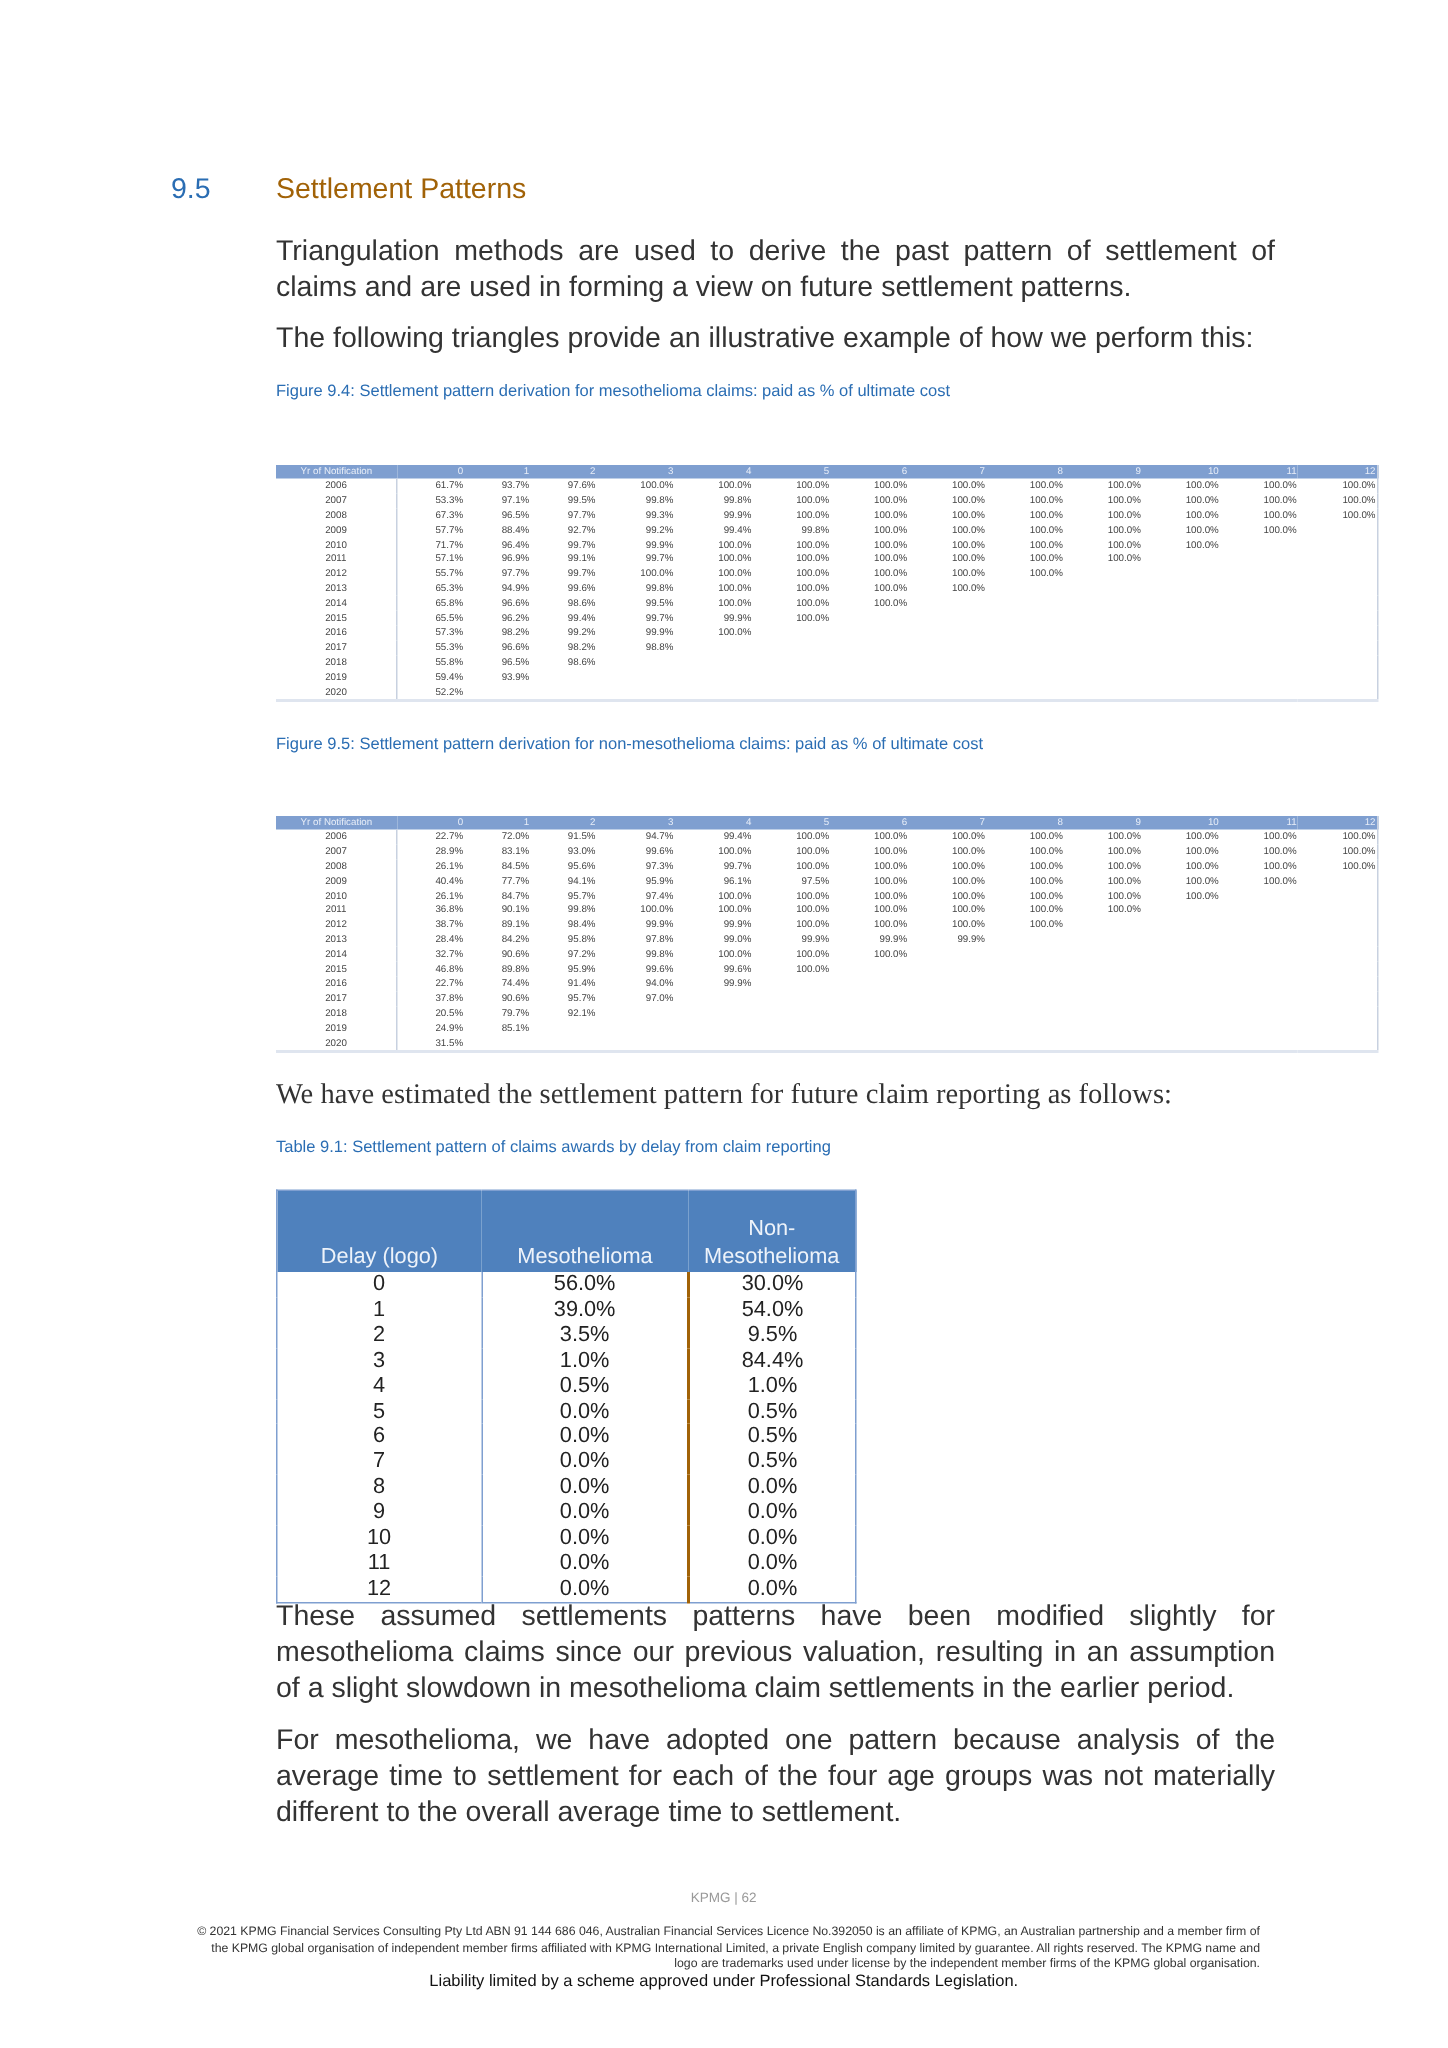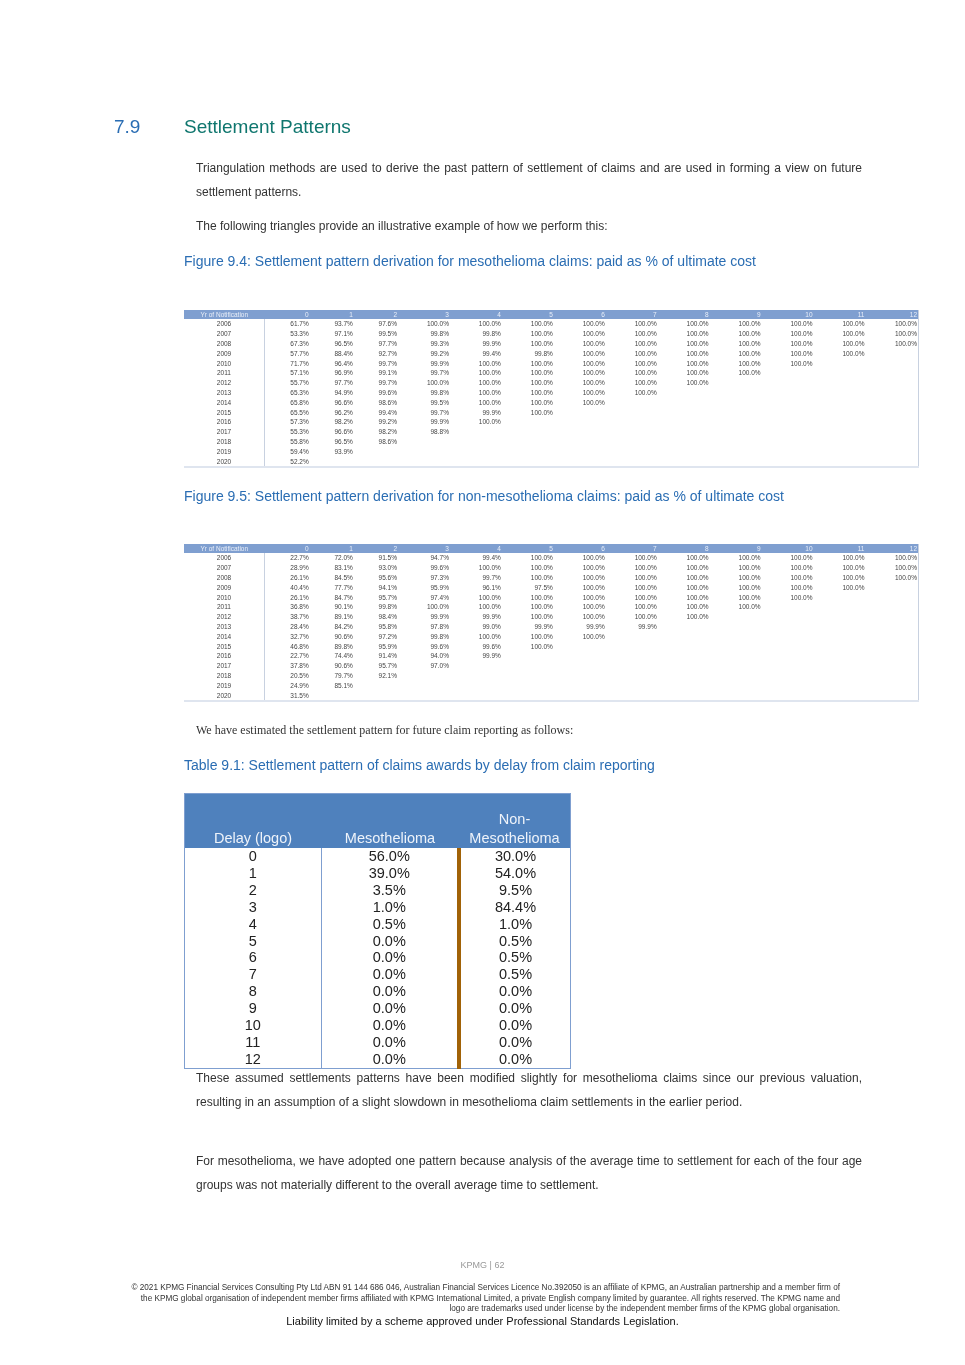--- a/index.html
+++ b/index.html
@@ -1,39 +1,39 @@
 <!DOCTYPE html>
 <html><head>
 <meta charset="utf-8">
 <style>
   html, body { margin: 0; padding: 0; background: #ffffff; }
   body { width: 965px; height: 1365px; position: relative; font-family: "Liberation Sans", sans-serif; color: #222; overflow: hidden; }
   .abs { position: absolute; }
   .sec-num { left: 114px; top: 116px; font-size: 19px; color: #2a6db3; }
-  .sec-title { left: 184px; top: 116px; font-size: 19px; color: #0f766e; }
-  .para { left: 184px; width: 666px; font-size: 12px; line-height: 24px; color: #333; text-align: justify; margin-left: 12px; }
-  .caption { left: 184px; width: 666px; font-size: 14px; line-height: 20px; color: #2a6db3; }
+  .sec-title { left: 184px; top: 116px; font-size: 19px; color: #a16207; }
+  .para { left: 184px; width: 666px; font-size: 19px; line-height: 24px; color: #333; text-align: justify; }
+  .caption { left: 184px; width: 666px; font-size: 11px; line-height: 20px; color: #2a6db3; }
   .tri { left: 184px; width: 735px; border-collapse: collapse; font-size: 6.5px; color: #444; border-bottom: 2px solid #dfe5ef; border-right: 1px solid #c8d1e0; }
   .tri th { background: #7f9fd0; color: #e8eef8; font-weight: normal; height: 9px; padding: 0 1px; text-align: right; }
   .tri th.first { text-align: center; }
   .tri td { height: 9.8px; padding: 0 1px; text-align: right; }
   .tri td.yr { text-align: center; border-right: 1px solid #c8d1e0; width: 78px; }
   .t91 { left: 184px; width: 387px; border-collapse: collapse; font-size: 14.5px; color: #222; border: 1px solid #7f9fd0; }
   .t91 th { background: #4f81bd; color: #eef3fa; font-weight: normal; text-align: center; vertical-align: bottom; padding: 16px 4px 0 4px; line-height: 19px; }
   .t91 td { text-align: center; height: 16.9px; line-height: 16.9px; padding: 0; }
   .t91 td.c1 { border-right: 1px solid #7f9fd0; }
-  .t91 td.c2 { border-right: 4px solid #a16207; }
+  .t91 td.c2 { border-right: 2px solid #a16207; }
   .pg { left: 0; width: 965px; top: 1260px; text-align: center; font-size: 9px; color: #999; }
   .legal { left: 125px; width: 715px; top: 1283px; text-align: right; font-size: 8.2px; line-height: 10.5px; color: #333; }
   .liab { left: 0; width: 965px; top: 1315px; text-align: center; font-size: 11px; color: #111; }
 </style>
 </head>
 <body>
 
-<div class="abs sec-num">7.9</div>
+<div class="abs sec-num">9.5</div>
 <div class="abs sec-title">Settlement Patterns</div>
 
 <div class="abs para" style="top:156px;">Triangulation methods are used to derive the past pattern of settlement of claims and are used in forming a view on future settlement patterns.</div>
 <div class="abs para" style="top:214px;">The following triangles provide an illustrative example of how we perform this:</div>
 
 <div class="abs caption" style="top:251px;">Figure 9.4: Settlement pattern derivation for mesothelioma claims: paid as % of ultimate cost</div>
 <table class="abs tri" style="top:310px;">
   <thead>
       <tr id="tri1-head">
         <th class="first">Yr of Notification</th>

